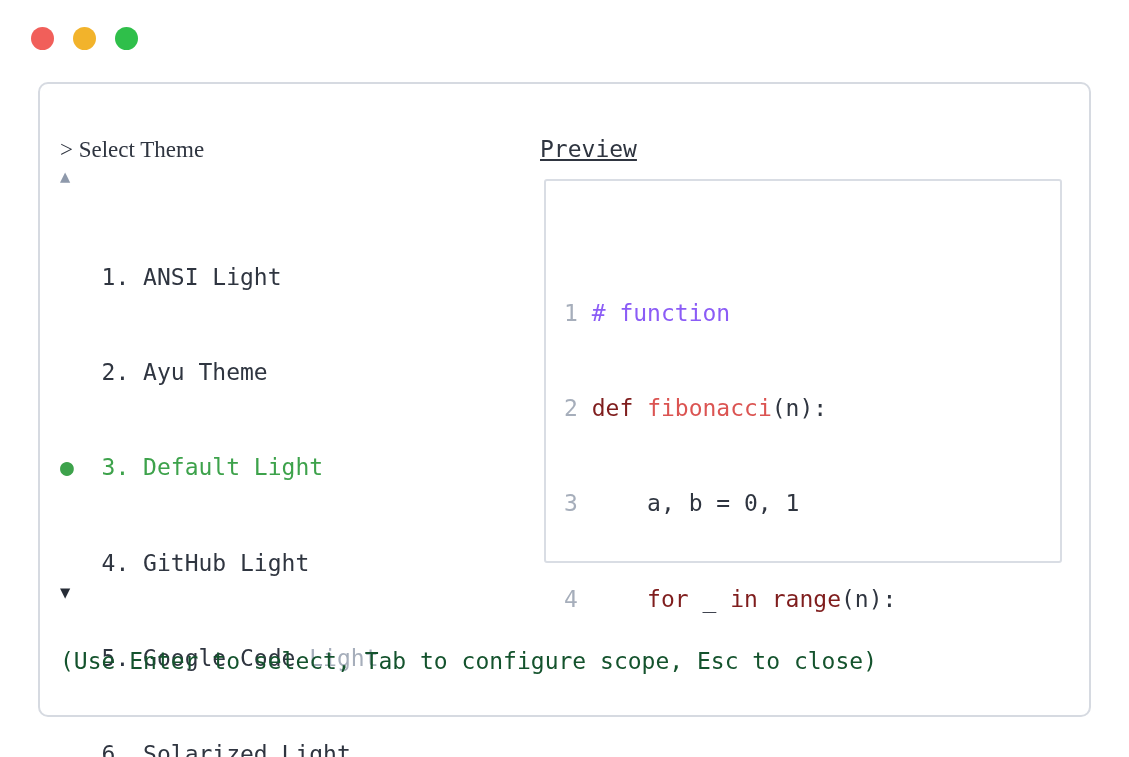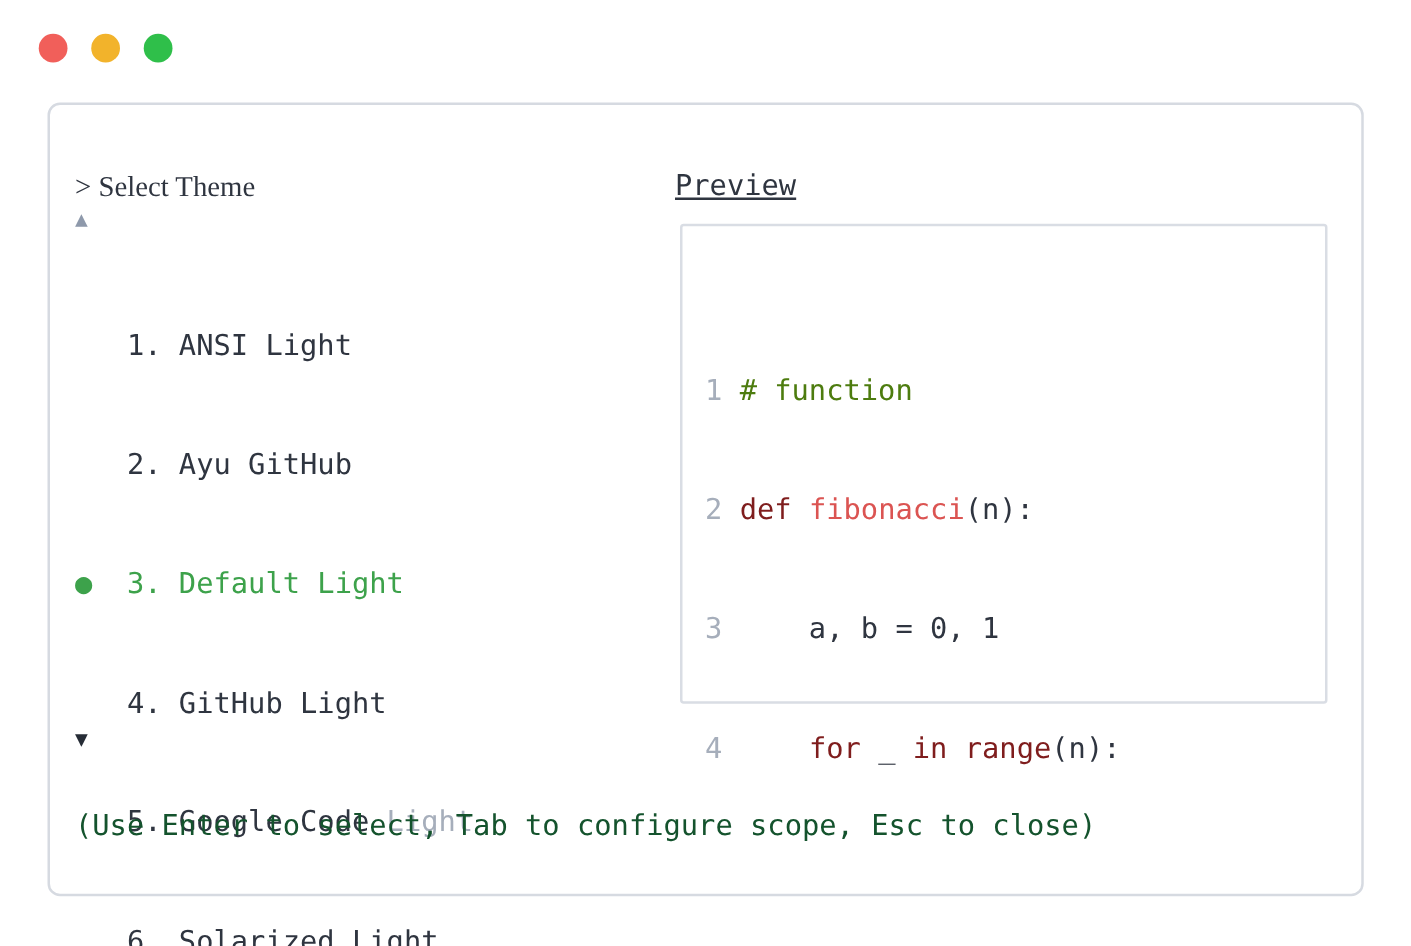--- a/index.html
+++ b/index.html
@@ -33,21 +33,21 @@
   .theme-row.selected .name-a { color:#3da24b; }
 
   .hint { position:absolute; left:20px; top:562px; color:#14532d; }
 
   
   .preview-box { position:absolute; left:504px; top:95px; width:518px; height:384px;
                  border:2px solid #d9dde4; border-radius:3px; background:#ffffff; }
   .code { position:absolute; left:18px; top:53px; }
   .code-line { height:31.8px; }
   .ln { color:#a6aebb; }
-  .c-comment { color:#4d7c0f; }
+  .c-comment { color:#8b5cf6; }
   .c-kw      { color:#7f1d1d; }
   .c-fn      { color:#db5452;margin-top:29px; }
 </style>
 </head>
 <body>
 
 <div class="traffic">
   <div class="dot red"></div>
   <div class="dot yellow"></div>
   <div class="dot green"></div>
@@ -55,21 +55,21 @@
 
 <div class="panel">
 
   <div class="mono prompt">&gt; Select Theme</div>
   <div class="mono preview-label">Preview</div>
 
   <div class="scroll-up">▲</div>
 
   <div class="theme-list mono">
     <div class="theme-row"><span class="marker">  </span><span class="num"> 1. </span><span class="name-a">ANSI Light</span><span class="name-b"></span></div>
-    <div class="theme-row"><span class="marker">  </span><span class="num"> 2. </span><span class="name-a">Ayu GitHub</span><span class="name-b"></span></div>
+    <div class="theme-row"><span class="marker">  </span><span class="num"> 2. </span><span class="name-a">Ayu Theme</span><span class="name-b"></span></div>
     <div class="theme-row selected"><span class="marker">● </span><span class="num"> 3. </span><span class="name-a">Default Light</span><span class="name-b"></span></div>
     <div class="theme-row"><span class="marker">  </span><span class="num"> 4. </span><span class="name-a">GitHub Light</span><span class="name-b"></span></div>
     <div class="theme-row"><span class="marker">  </span><span class="num"> 5. </span><span class="name-a">Google Code </span><span class="name-b">Light</span></div>
     <div class="theme-row"><span class="marker">  </span><span class="num"> 6. </span><span class="name-a">Solarized Light</span><span class="name-b"></span></div>
     
     
     
     
     
     

